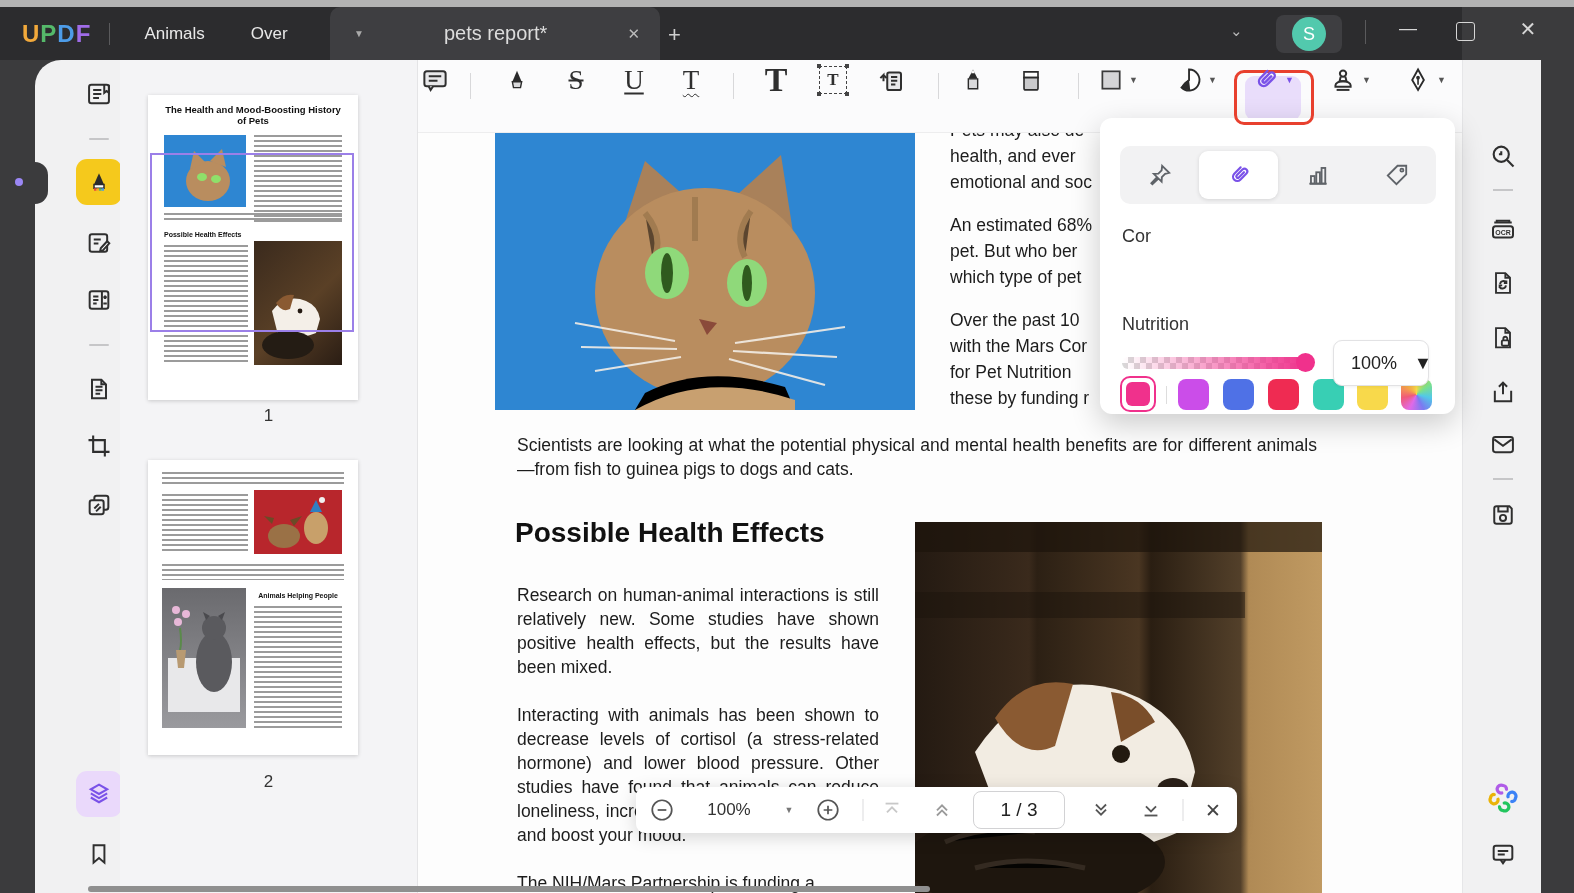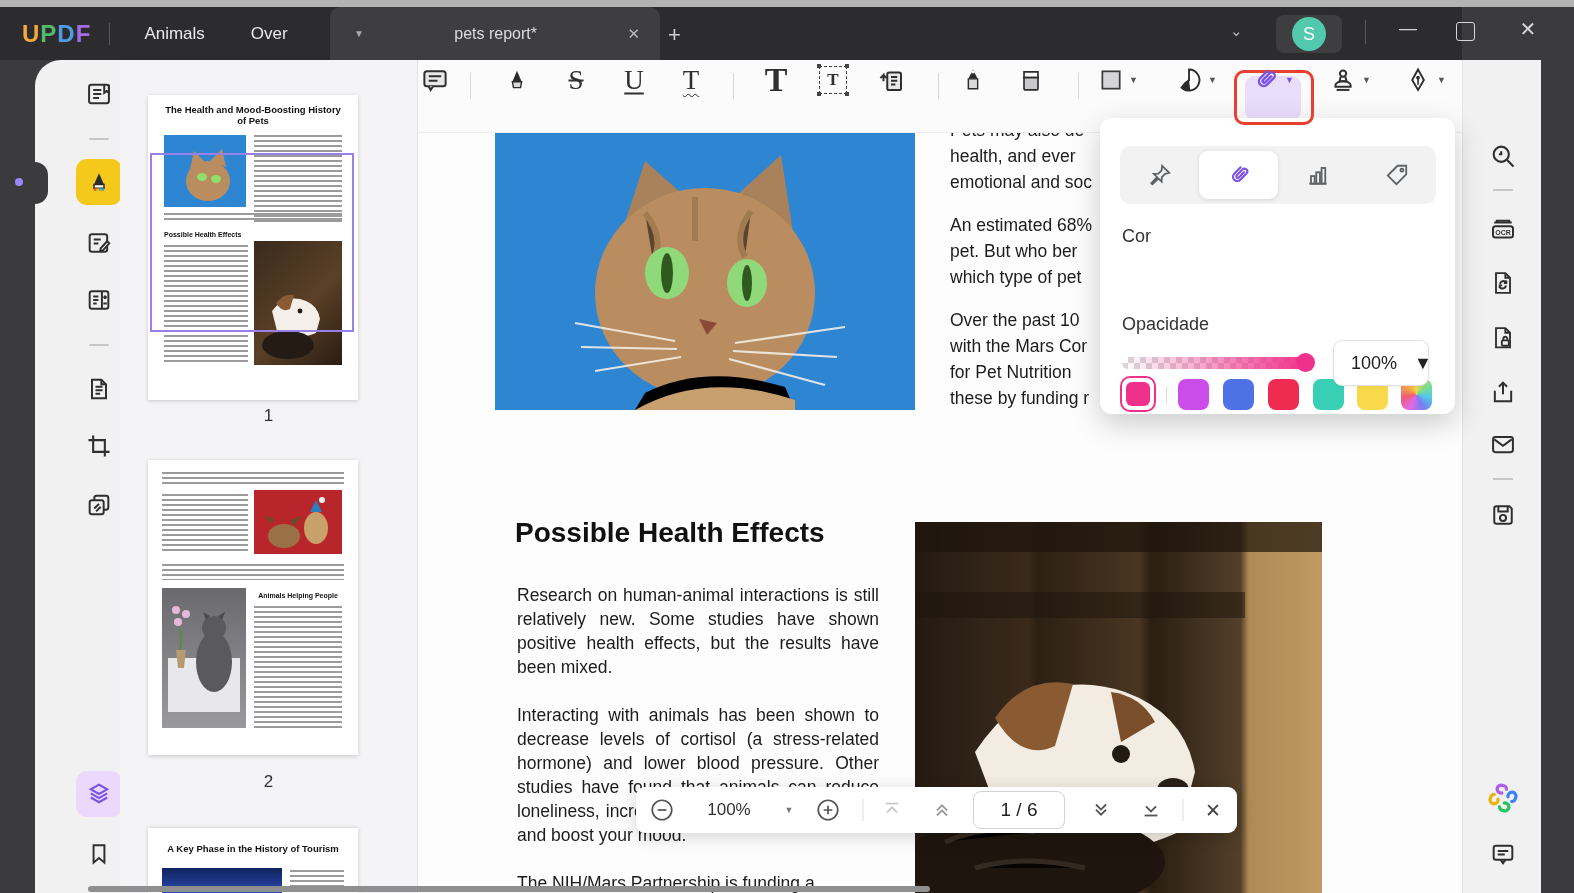--- a/index.html
+++ b/index.html
@@ -8,21 +8,21 @@
   .abs{position:absolute;}
 
   
   #topstrip{left:0;top:0;width:1574px;height:7px;background:#b3b3b3;}
   #titlebar{left:0;top:7px;width:1462px;height:53px;background:#2c2c2e;display:flex;align-items:center;}
   .logo{font-weight:bold;font-size:24px;letter-spacing:1px;margin-left:22px;}
   .tb-sep{width:1px;height:22px;background:#5a5a5c;margin:0 18px;}
   .menu-item{color:#e8e8e8;font-size:17px;padding:8px 16px;cursor:default;}
   .doc-tab{position:absolute;left:330px;top:7px;width:330px;height:53px;background:#3e3e41;border-radius:10px 10px 0 0;display:flex;align-items:center;color:#dcdcdc;}
   .doc-tab .caret{font-size:10px;color:#aaa;margin-left:24px;}
-  .doc-tab .title{flex:1;text-align:center;font-size:16px;}
+  .doc-tab .title{flex:1;text-align:center;font-size:20px;}
   .doc-tab .close{color:#bbb;font-size:15px;margin-right:20px;}
   .newtab{position:absolute;left:668px;top:22px;color:#cfcfcf;font-size:22px;font-weight:300;}
   .win-ctl{color:#d6d6d6;}
 
   
   #panel{left:35px;top:60px;width:1506px;height:833px;background:#f1f1f2;border-radius:26px 26px 18px 0;}
 
   
   #left-rail{left:35px;top:60px;width:85px;height:833px;}
   .rail-btn{position:absolute;left:41px;width:46px;height:46px;border-radius:11px;display:flex;align-items:center;justify-content:center;background:#e6e6e8;}
@@ -243,25 +243,20 @@
             </g>
             <path d="M18 40 q2 14 0 22" stroke="#5a8a4a" stroke-width="2" fill="none"></path>
             <path d="M14 62h10l-2 18h-6z" fill="#b89a72"></path>
           </svg>
       </div>
       <div class="thumb-title" style="position:absolute;left:104px;top:132px;width:92px;font-size:7px;">Animals Helping People</div>
       <div class="mini-lines" style="position:absolute;left:106px;top:146px;width:88px;height:122px;"></div>
     </div>
     <div class="pg-num" style="top:712px;">2</div>
 
-    <div class="thumb-page" style="top:768px;height:65px;box-shadow:0 0 4px rgba(0,0,0,.18);">
-      <div class="thumb-title" style="position:absolute;left:10px;top:16px;width:190px;font-size:9.5px;">A Key Phase in the History of Tourism</div>
-      <div style="position:absolute;left:14px;top:40px;width:120px;height:25px;background:linear-gradient(#10245e,#2a4ab0);"></div>
-      <div class="mini-lines" style="position:absolute;left:142px;top:42px;width:54px;height:22px;"></div>
-    </div>
   </div>
 
   <div class="abs" id="toolbar"></div>
   <div class="abs clip-active"></div>
 
   <div class="tool" style="left:435px;">
     <svg width="30" height="30" viewBox="0 0 24 24" fill="#e8e8ea" stroke="#2f2f2f" stroke-width="1.6">
       <rect x="3.5" y="5" width="17" height="12" rx="2"></rect>
         <path d="M7 17l1.5 3 2-3" fill="#e8e8ea"></path>
         <path d="M7 9h10M7 12.5h7" fill="none"></path>
@@ -380,20 +375,21 @@
       <div class="rc">An estimated 68%</div>
       <div class="rc">pet. But who ber</div>
       <div class="rc">which type of pet</div>
       <div style="height:17px;"></div>
       <div class="rc">Over the past 10</div>
       <div class="rc">with the Mars Cor</div>
       <div class="rc">for Pet Nutrition</div>
       <div class="rc">these by funding r</div>
     </div>
 
+    <div class="abs doc-text" style="left:99px;top:300px;width:800px;">Scientists are looking at what the potential physical and mental health benefits are for different animals—from fish to guinea pigs to dogs and cats.</div>
 
     <div class="abs doc-h2" style="left:97px;top:384px;">Possible Health Effects</div>
 
     <div style="position:absolute;left:497px;top:389px;width:407px;height:371px;background:linear-gradient(90deg,#241a12 0%,#3a2a1c 28%,#2c2014 30%,#4a3622 55%,#2a1e12 58%,#53402a 80%,#b08a55 82%,#c09a62 100%);">
       <svg width="407" height="371" viewBox="0 0 407 371">
         <rect x="0" y="0" width="407" height="30" fill="#1c140c" opacity=".7"></rect>
         <rect x="0" y="70" width="330" height="26" fill="#1c140c" opacity=".5"></rect>
         <path d="M60 230 q60-90 150-60 q60 22 70 80 l-16 60 q-90 40-170 10z" fill="#f2ece2"></path>
         <path d="M80 196 q30-44 78-34 l-18 62 q-34 16-60-28z" fill="#8a5a32"></path>
         <path d="M196 170 q30 4 44 30 l-34 20z" fill="#7a4e2a"></path>
@@ -517,21 +513,21 @@
       <div class="inner" style="background: rgb(240, 49, 140);"></div>
     </div>
     <div class="sw-div"></div>
     <div class="swatch" style="left: 78px; background: rgb(203, 77, 233);"></div>
     <div class="swatch" style="left: 123px; background: rgb(79, 113, 230);"></div>
     <div class="swatch" style="left: 168px; background: rgb(239, 43, 82);"></div>
     <div class="swatch" style="left: 213px; background: rgb(56, 207, 180);"></div>
     <div class="swatch" style="left: 257px; background: rgb(248, 217, 75);"></div>
     <div class="swatch rainbow" style="left:301px;"></div>
 
-    <div class="pp-label" style="top:196px;">Opacidade</div>
+    <div class="pp-label" style="top:196px;">Nutrition</div>
     <div class="op-track"></div>
     <div class="op-knob"></div>
     <div class="op-select">
       <span>100%</span>
       <span class="dd-caret">▼</span>
     </div>
   </div>
 
   <div class="abs" id="bottom-bar">
     <div class="bb-item" style="left:26px;">
@@ -554,21 +550,21 @@
           <path d="M5 5h14"></path>
           <path d="M6.5 14.5 12 9l5.5 5.5"></path>
         </svg>
     </div>
     <div class="bb-item" style="left:306px;">
       <svg width="22" height="22" viewBox="0 0 24 24" fill="none" stroke="#9a9a9a" stroke-width="2">
           <path d="M6.5 12.5 12 7l5.5 5.5"></path>
           <path d="M6.5 18 12 12.5 17.5 18"></path>
         </svg>
     </div>
-    <div class="page-box">1 / 6</div>
+    <div class="page-box">1 / 3</div>
     <div class="bb-item" style="left:465px;">
       <svg width="22" height="22" viewBox="0 0 24 24" fill="none" stroke="#555" stroke-width="2">
           <path d="M6.5 6 12 11.5 17.5 6"></path>
           <path d="M6.5 11.5 12 17l5.5-5.5"></path>
         </svg>
     </div>
     <div class="bb-item" style="left:515px;">
       <svg width="22" height="22" viewBox="0 0 24 24" fill="none" stroke="#555" stroke-width="2">
           <path d="M6.5 8 12 13.5 17.5 8"></path>
           <path d="M5 18h14"></path>

